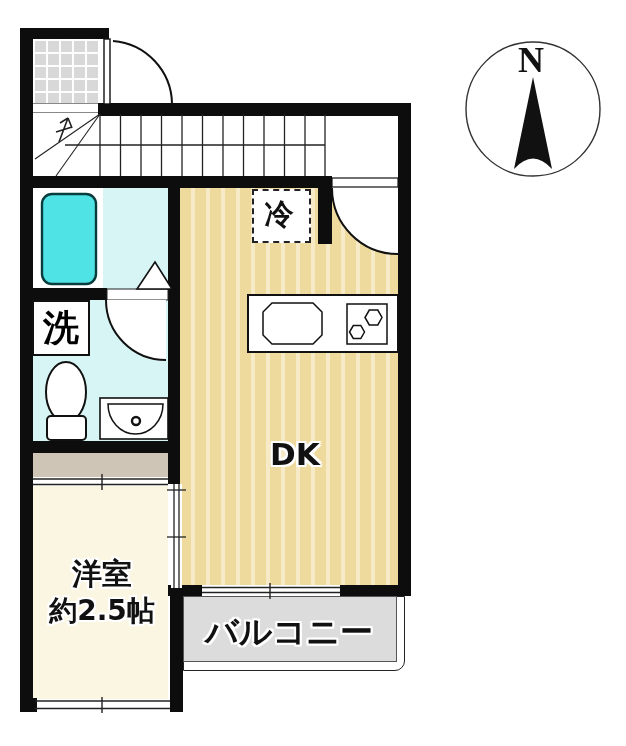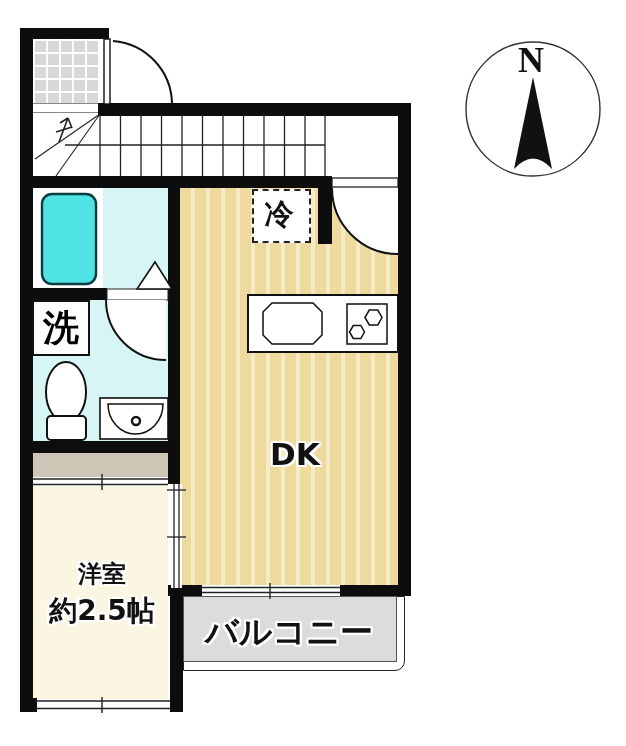--- a/index.html
+++ b/index.html
@@ -139,18 +139,18 @@
     <path d="M533 77 L514 169 Q533 148 552 169 Z" fill="#111"></path>
   </svg>
 
   <div class="fridgebox" style="left:252px;top:189px;width:55px;height:50px;"></div>
   <div class="laundrybox" style="left:32px;top:300px;width:54px;height:52px;">
     <span class="halo" style="font-size:36px;font-weight:600;">洗</span>
   </div>
 
   <div class="label halo" style="left:279px;top:214px;font-size:29px;">冷</div>
   <div class="label halo" style="left:295px;top:430px;font-size:31px;margin-top:24px;">DK</div>
-  <div class="label halo" style="left:102px;top:574px;font-size:24px;">洋室</div>
+  <div class="label halo" style="left:102px;top:574px;font-size:30px;">洋室</div>
   <div class="label halo" style="left:102px;top:611px;font-size:28px;">約2.5帖</div>
   <div class="label halo" style="left:289px;top:631px;font-size:33px;">バルコニー</div>
   <div class="label" style="left:531px;top:60px;font-size:36px;font-family:'Liberation Serif','DejaVu Serif',serif;font-weight:600;">N</div>
 
 </div>
 
 </body></html>

